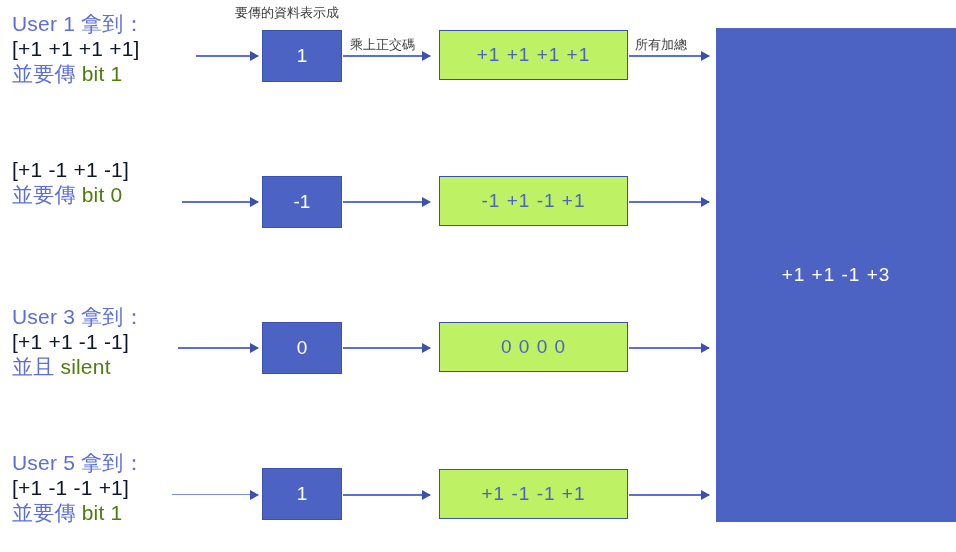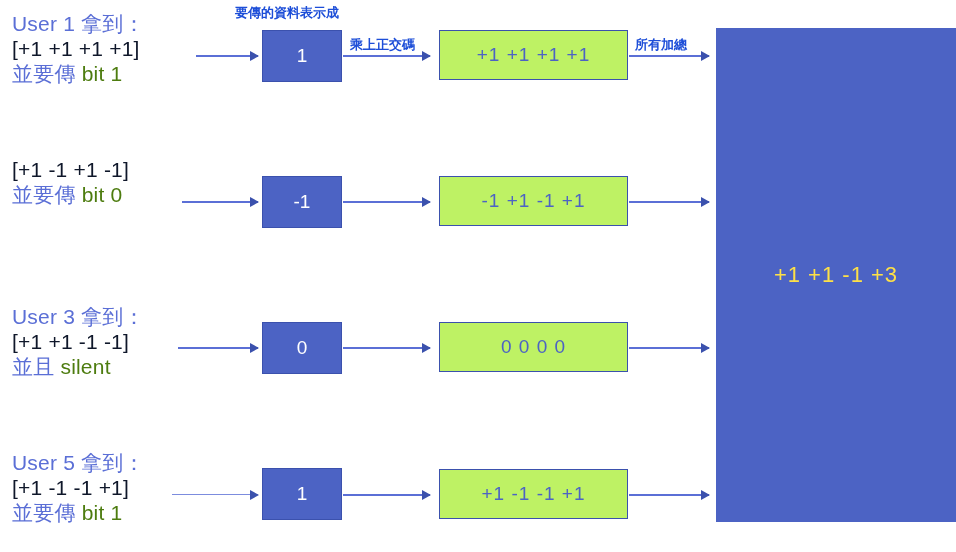--- a/index.html
+++ b/index.html
@@ -82,22 +82,22 @@
   }
   #bigbox .bigtext {
     position: absolute;
     top: 0;
     left: 0;
     width: 100%;
     height: 100%;
     display: flex;
     align-items: center;
     justify-content: center;
-    color: #fde047;
-    font-size: 22px;
+    color: #ffffff;
+    font-size: 19px;
     letter-spacing: 1px;
   }
 
   
   .arrow {
     position: absolute;
     height: 2px;
     background: #5B6FD6;
   }
   .arrow::after {
@@ -110,23 +110,22 @@
     border-top: 5px solid transparent;
     border-bottom: 5px solid transparent;
     border-left: 9px solid #3B51AD;
   }
   .arrow.thin { height: 1.2px; background: #7C8CDE; }
 
   
   .caption {
     position: absolute;
     font-size: 13px;
-    color: #1d4ed8;
+    color: #404040;
     white-space: nowrap;
-    font-weight: bold;
   }
 </style>
 </head>
 <body>
 
 <div id="canvas">
 
   <div class="caption" style="left:235px; top:4px;">要傳的資料表示成</div>
 
   <div class="caption" style="left:350px; top:36px;">乘上正交碼</div>

